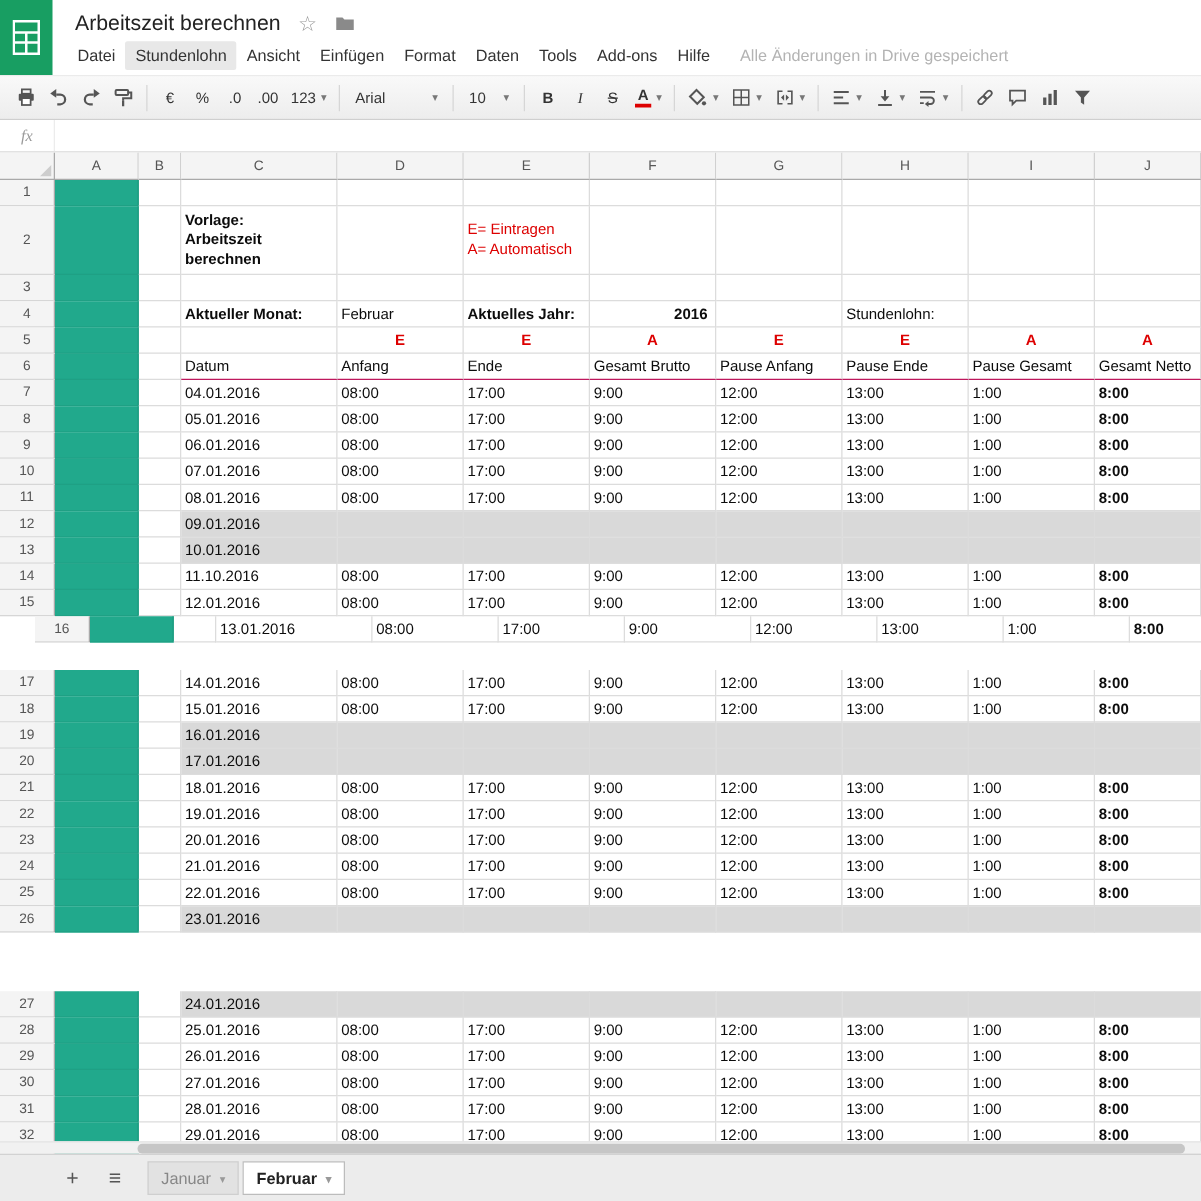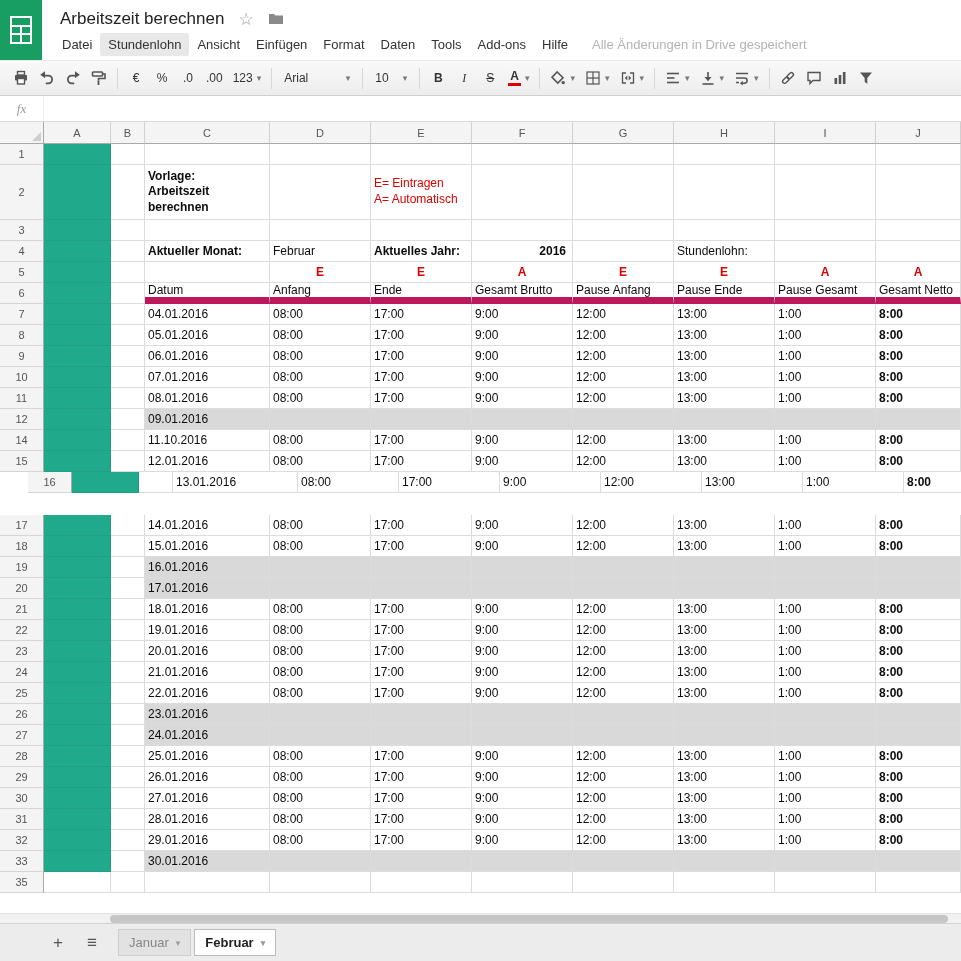--- a/index.html
+++ b/index.html
@@ -48,21 +48,21 @@
   .ch{background:#f4f4f4;border-right:1px solid #d0d0d0;border-bottom:1px solid #a9a9a9;font-size:11px;color:#555;display:flex;align-items:center;justify-content:center;flex:none;cursor:pointer;}
   .rh{background:#f4f4f4;border-right:1px solid #a9a9a9;border-bottom:1px solid #d6d6d6;font-size:11px;color:#555;display:flex;align-items:center;justify-content:center;flex:none;cursor:pointer;}
   .cell{border-right:1px solid #dcdcdc;border-bottom:1px solid #dcdcdc;font-size:12px;color:#0c0c0c;display:flex;align-items:center;padding:0 3px;overflow:hidden;white-space:nowrap;flex:none;cursor:cell;}
   .cell.green{background:var(--green);border-right-color:#1d9a7f;border-bottom-color:#1fa084;}
   .cell.gray{background:var(--weekend);}
   .cell.b{font-weight:bold;}
   .cell.red{color:var(--red);}
   .cell.center{justify-content:center;}
   .cell.right{justify-content:flex-end;padding-right:6px;}
   .cell.pre{white-space:pre-line;line-height:1.3;}
-  .cell.hdrline{border-bottom:7px solid #be185d;}
+  .cell.hdrline{border-bottom:1px solid #be185d;}
 
   
   .hscrollbar{position:absolute;top:913px;left:0;width:961px;height:10px;background:#f1f1f1;border-top:1px solid #e3e3e3;}
   .hthumb{position:absolute;left:110px;top:1px;width:838px;height:8px;background:#c6c6c6;border-radius:4px;cursor:grab;}
 
   
   .tabbar{position:absolute;top:923px;left:0;width:961px;height:38px;background:#ececec;border-top:1px solid #d2d2d2;display:flex;align-items:center;padding-left:44px;}
   .tabbar-btn{width:28px;height:26px;display:flex;align-items:center;justify-content:center;color:#555;font-size:17px;cursor:pointer;margin-right:6px;border-radius:2px;}
   .sheet-tabs{display:flex;align-items:center;margin-left:6px;}
   .sheet-tab{height:27px;display:flex;align-items:center;padding:0 10px;margin-right:3px;font-size:13px;color:#878787;background:#e2e2e2;border:1px solid #cfcfcf;cursor:pointer;}
@@ -423,20 +423,33 @@
       <div class="cell gray" style="width: 125px;">09.01.2016</div>
       <div class="cell gray" style="width: 101px;"></div>
       <div class="cell gray" style="width: 101px;"></div>
       <div class="cell gray" style="width: 101px;"></div>
       <div class="cell gray" style="width: 101px;"></div>
       <div class="cell gray" style="width: 101px;"></div>
       <div class="cell gray" style="width: 101px;"></div>
       <div class="cell gray" style="width: 85px;"></div>
     </div>
     <div class="grow" style="height: 21px;">
+      <div class="rh" style="width: 44px;">13</div>
+      <div class="cell green" style="width: 67px;"></div>
+      <div class="cell" style="width: 34px;"></div>
+      <div class="cell gray" style="width: 125px;">10.01.2016</div>
+      <div class="cell gray" style="width: 101px;"></div>
+      <div class="cell gray" style="width: 101px;"></div>
+      <div class="cell gray" style="width: 101px;"></div>
+      <div class="cell gray" style="width: 101px;"></div>
+      <div class="cell gray" style="width: 101px;"></div>
+      <div class="cell gray" style="width: 101px;"></div>
+      <div class="cell gray" style="width: 85px;"></div>
+    </div>
+    <div class="grow" style="height: 21px;">
       <div class="rh" style="width: 44px;">14</div>
       <div class="cell green" style="width: 67px;"></div>
       <div class="cell" style="width: 34px;"></div>
       <div class="cell" style="width: 125px;">11.10.2016</div>
       <div class="cell" style="width: 101px;">08:00</div>
       <div class="cell" style="width: 101px;">17:00</div>
       <div class="cell" style="width: 101px;">9:00</div>
       <div class="cell" style="width: 101px;">12:00</div>
       <div class="cell" style="width: 101px;">13:00</div>
       <div class="cell" style="width: 101px;">1:00</div>
@@ -591,21 +604,21 @@
       <div class="cell" style="width: 34px;"></div>
       <div class="cell gray" style="width: 125px;">23.01.2016</div>
       <div class="cell gray" style="width: 101px;"></div>
       <div class="cell gray" style="width: 101px;"></div>
       <div class="cell gray" style="width: 101px;"></div>
       <div class="cell gray" style="width: 101px;"></div>
       <div class="cell gray" style="width: 101px;"></div>
       <div class="cell gray" style="width: 101px;"></div>
       <div class="cell gray" style="width: 85px;"></div>
     </div>
-    <div class="grow" style="height: 21px;">
+    <div class="grow" style="height: 21px; margin-top: 47px;">
       <div class="rh" style="width: 44px;">27</div>
       <div class="cell green" style="width: 67px;"></div>
       <div class="cell" style="width: 34px;"></div>
       <div class="cell gray" style="width: 125px;">24.01.2016</div>
       <div class="cell gray" style="width: 101px;"></div>
       <div class="cell gray" style="width: 101px;"></div>
       <div class="cell gray" style="width: 101px;"></div>
       <div class="cell gray" style="width: 101px;"></div>
       <div class="cell gray" style="width: 101px;"></div>
       <div class="cell gray" style="width: 101px;"></div>

